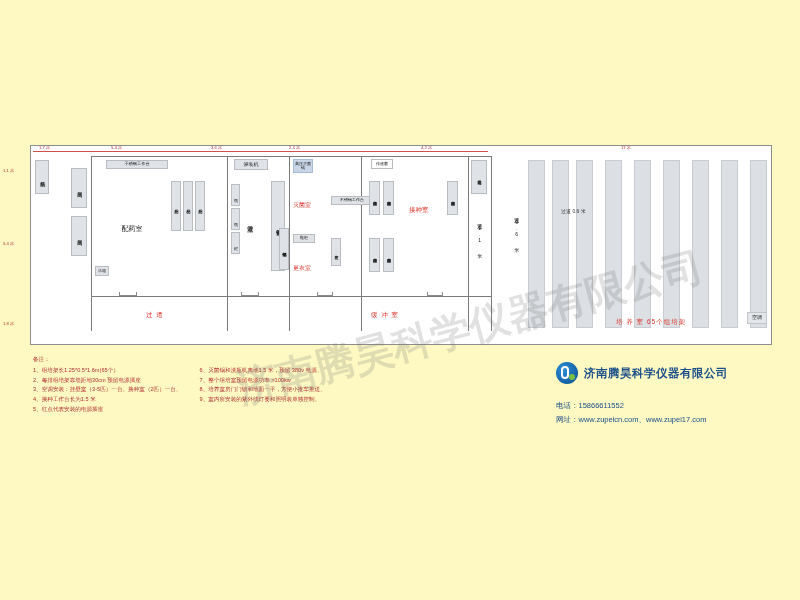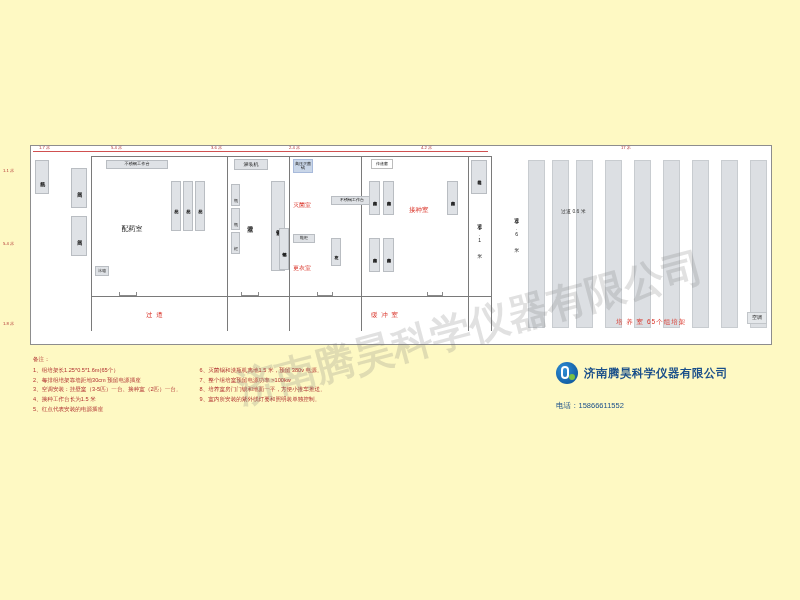--- a/index.html
+++ b/index.html
@@ -305,18 +305,21 @@
 
   <div class="company">
     <div class="company-head">
       <div class="logo"></div>
       <div class="company-name">济南腾昊科学仪器有限公司</div>
     </div>
     <div class="contact">
       <div>
         <span>电话：</span><span>15866611552</span>
       </div>
+      <div>
+        <span>网址：</span><span>www.zupeicn.com、www.zupei17.com</span>
+      </div>
     </div>
   </div>
 
   <div class="watermark">济南腾昊科学仪器有限公司</div>
 
 </div>
 
 </body></html>

